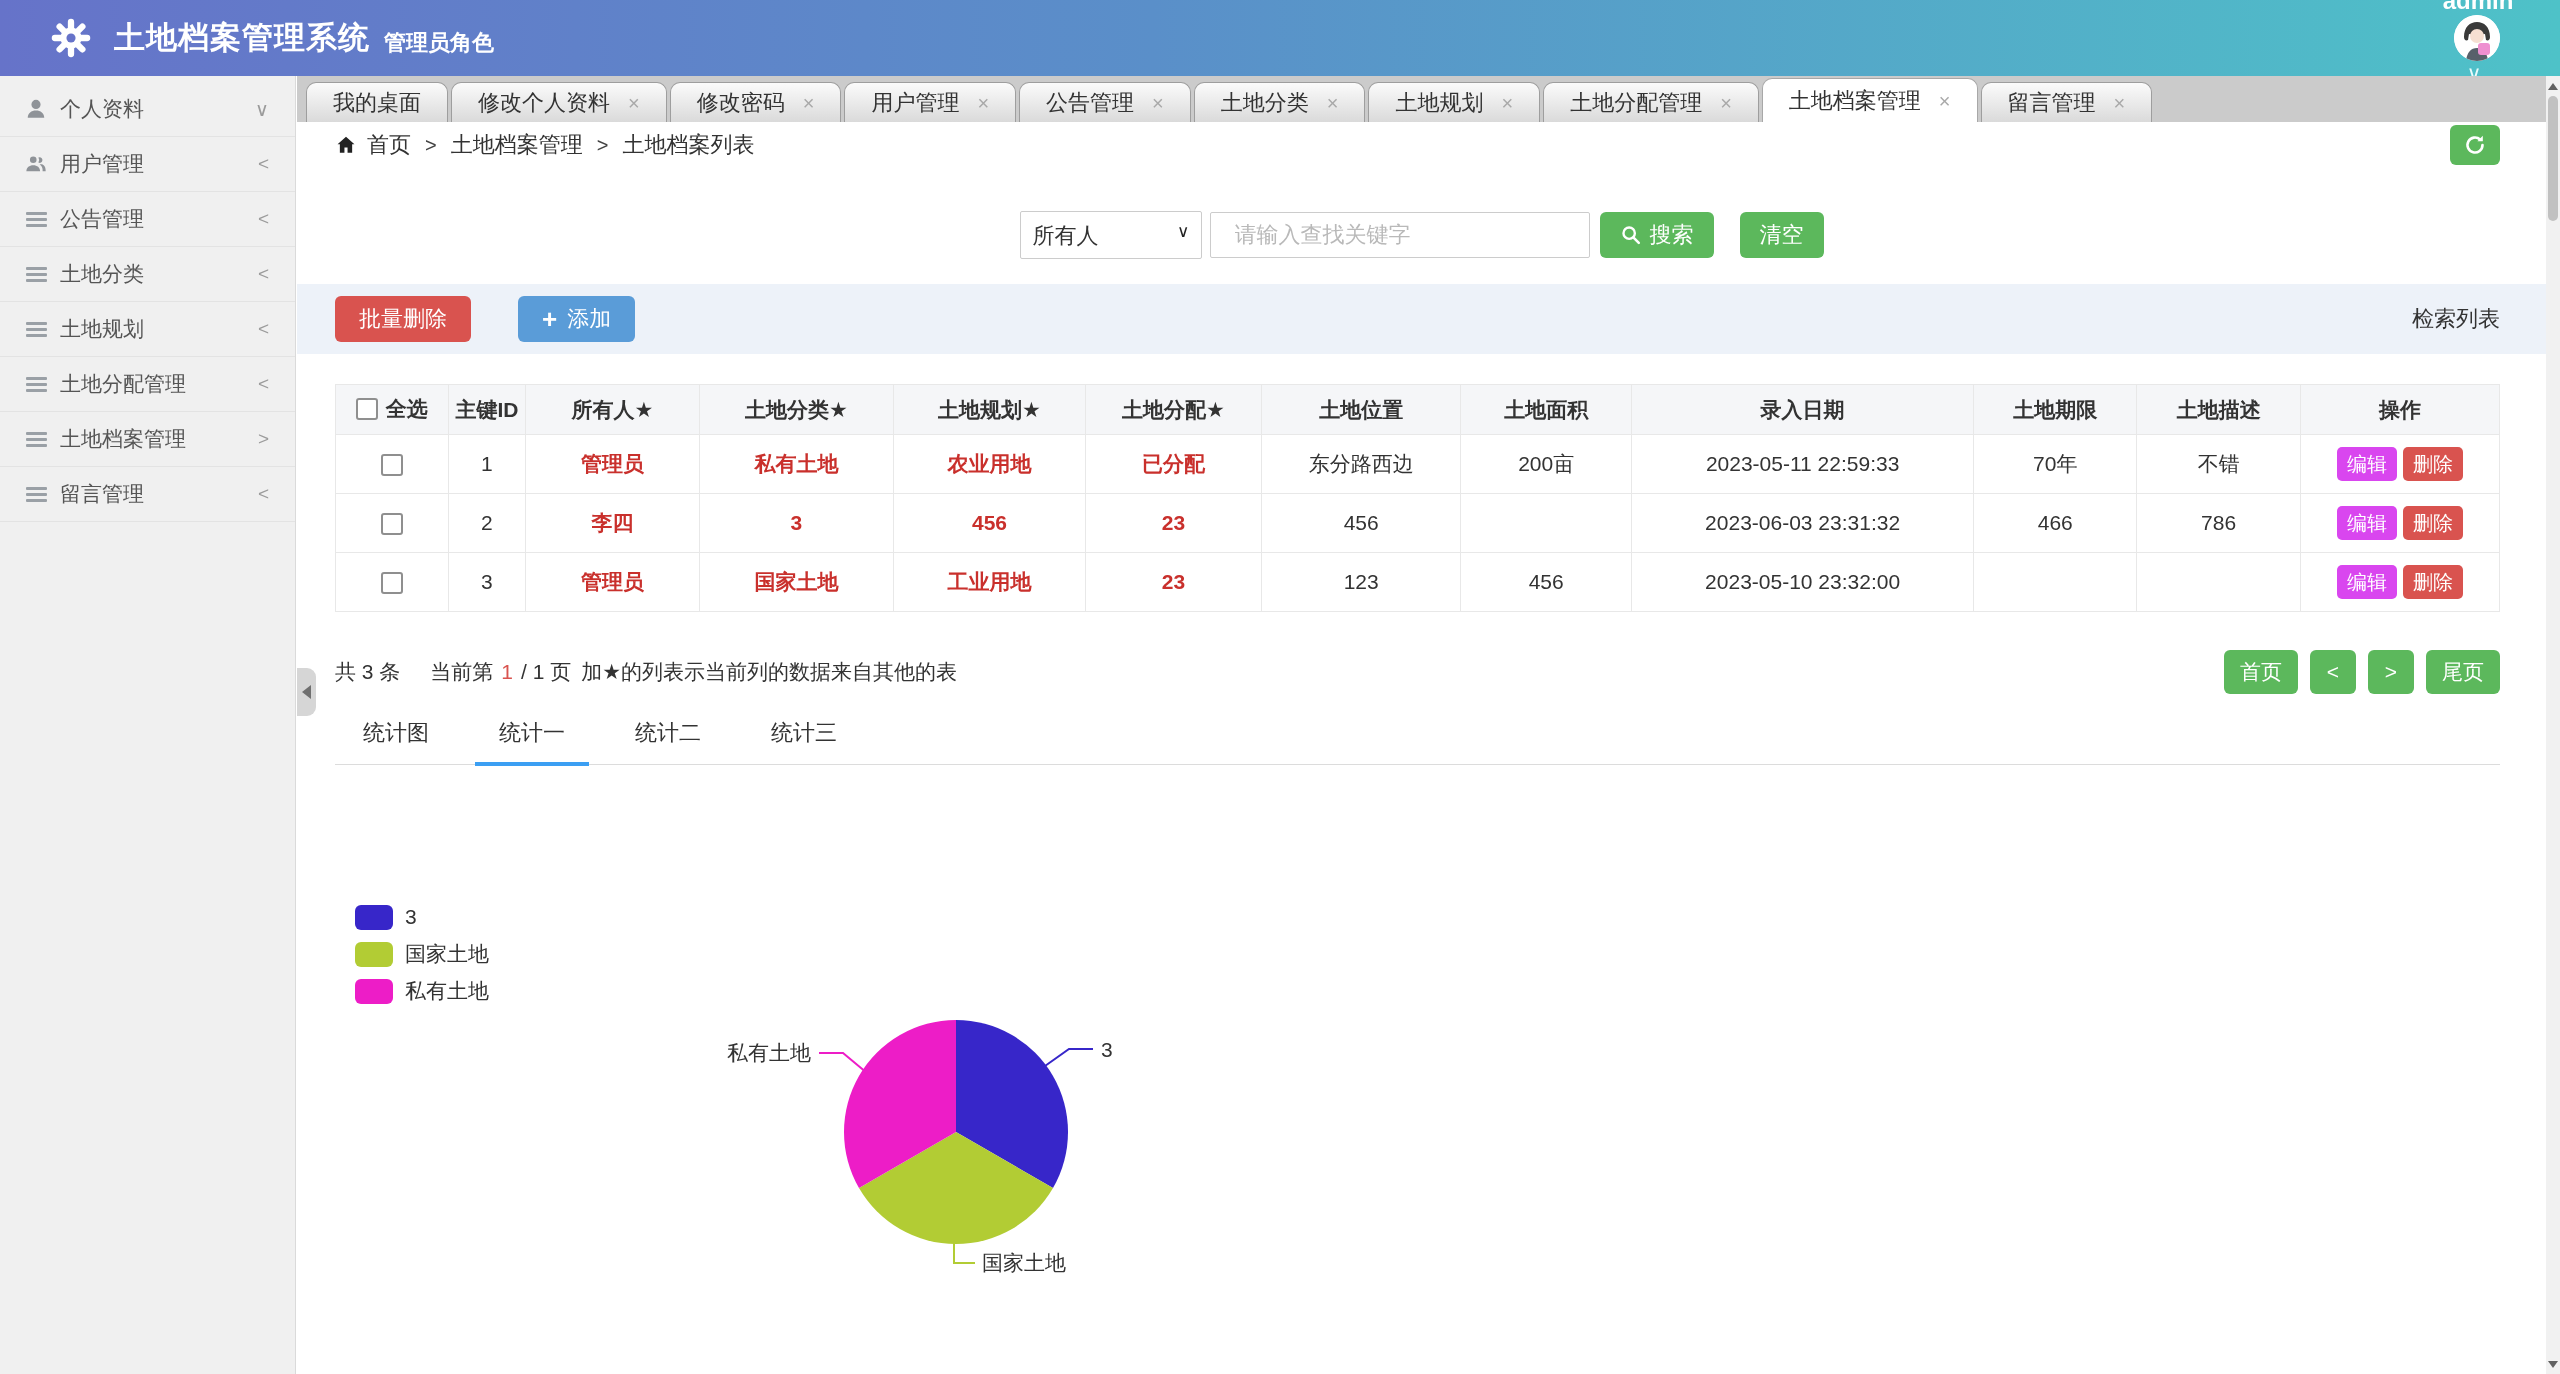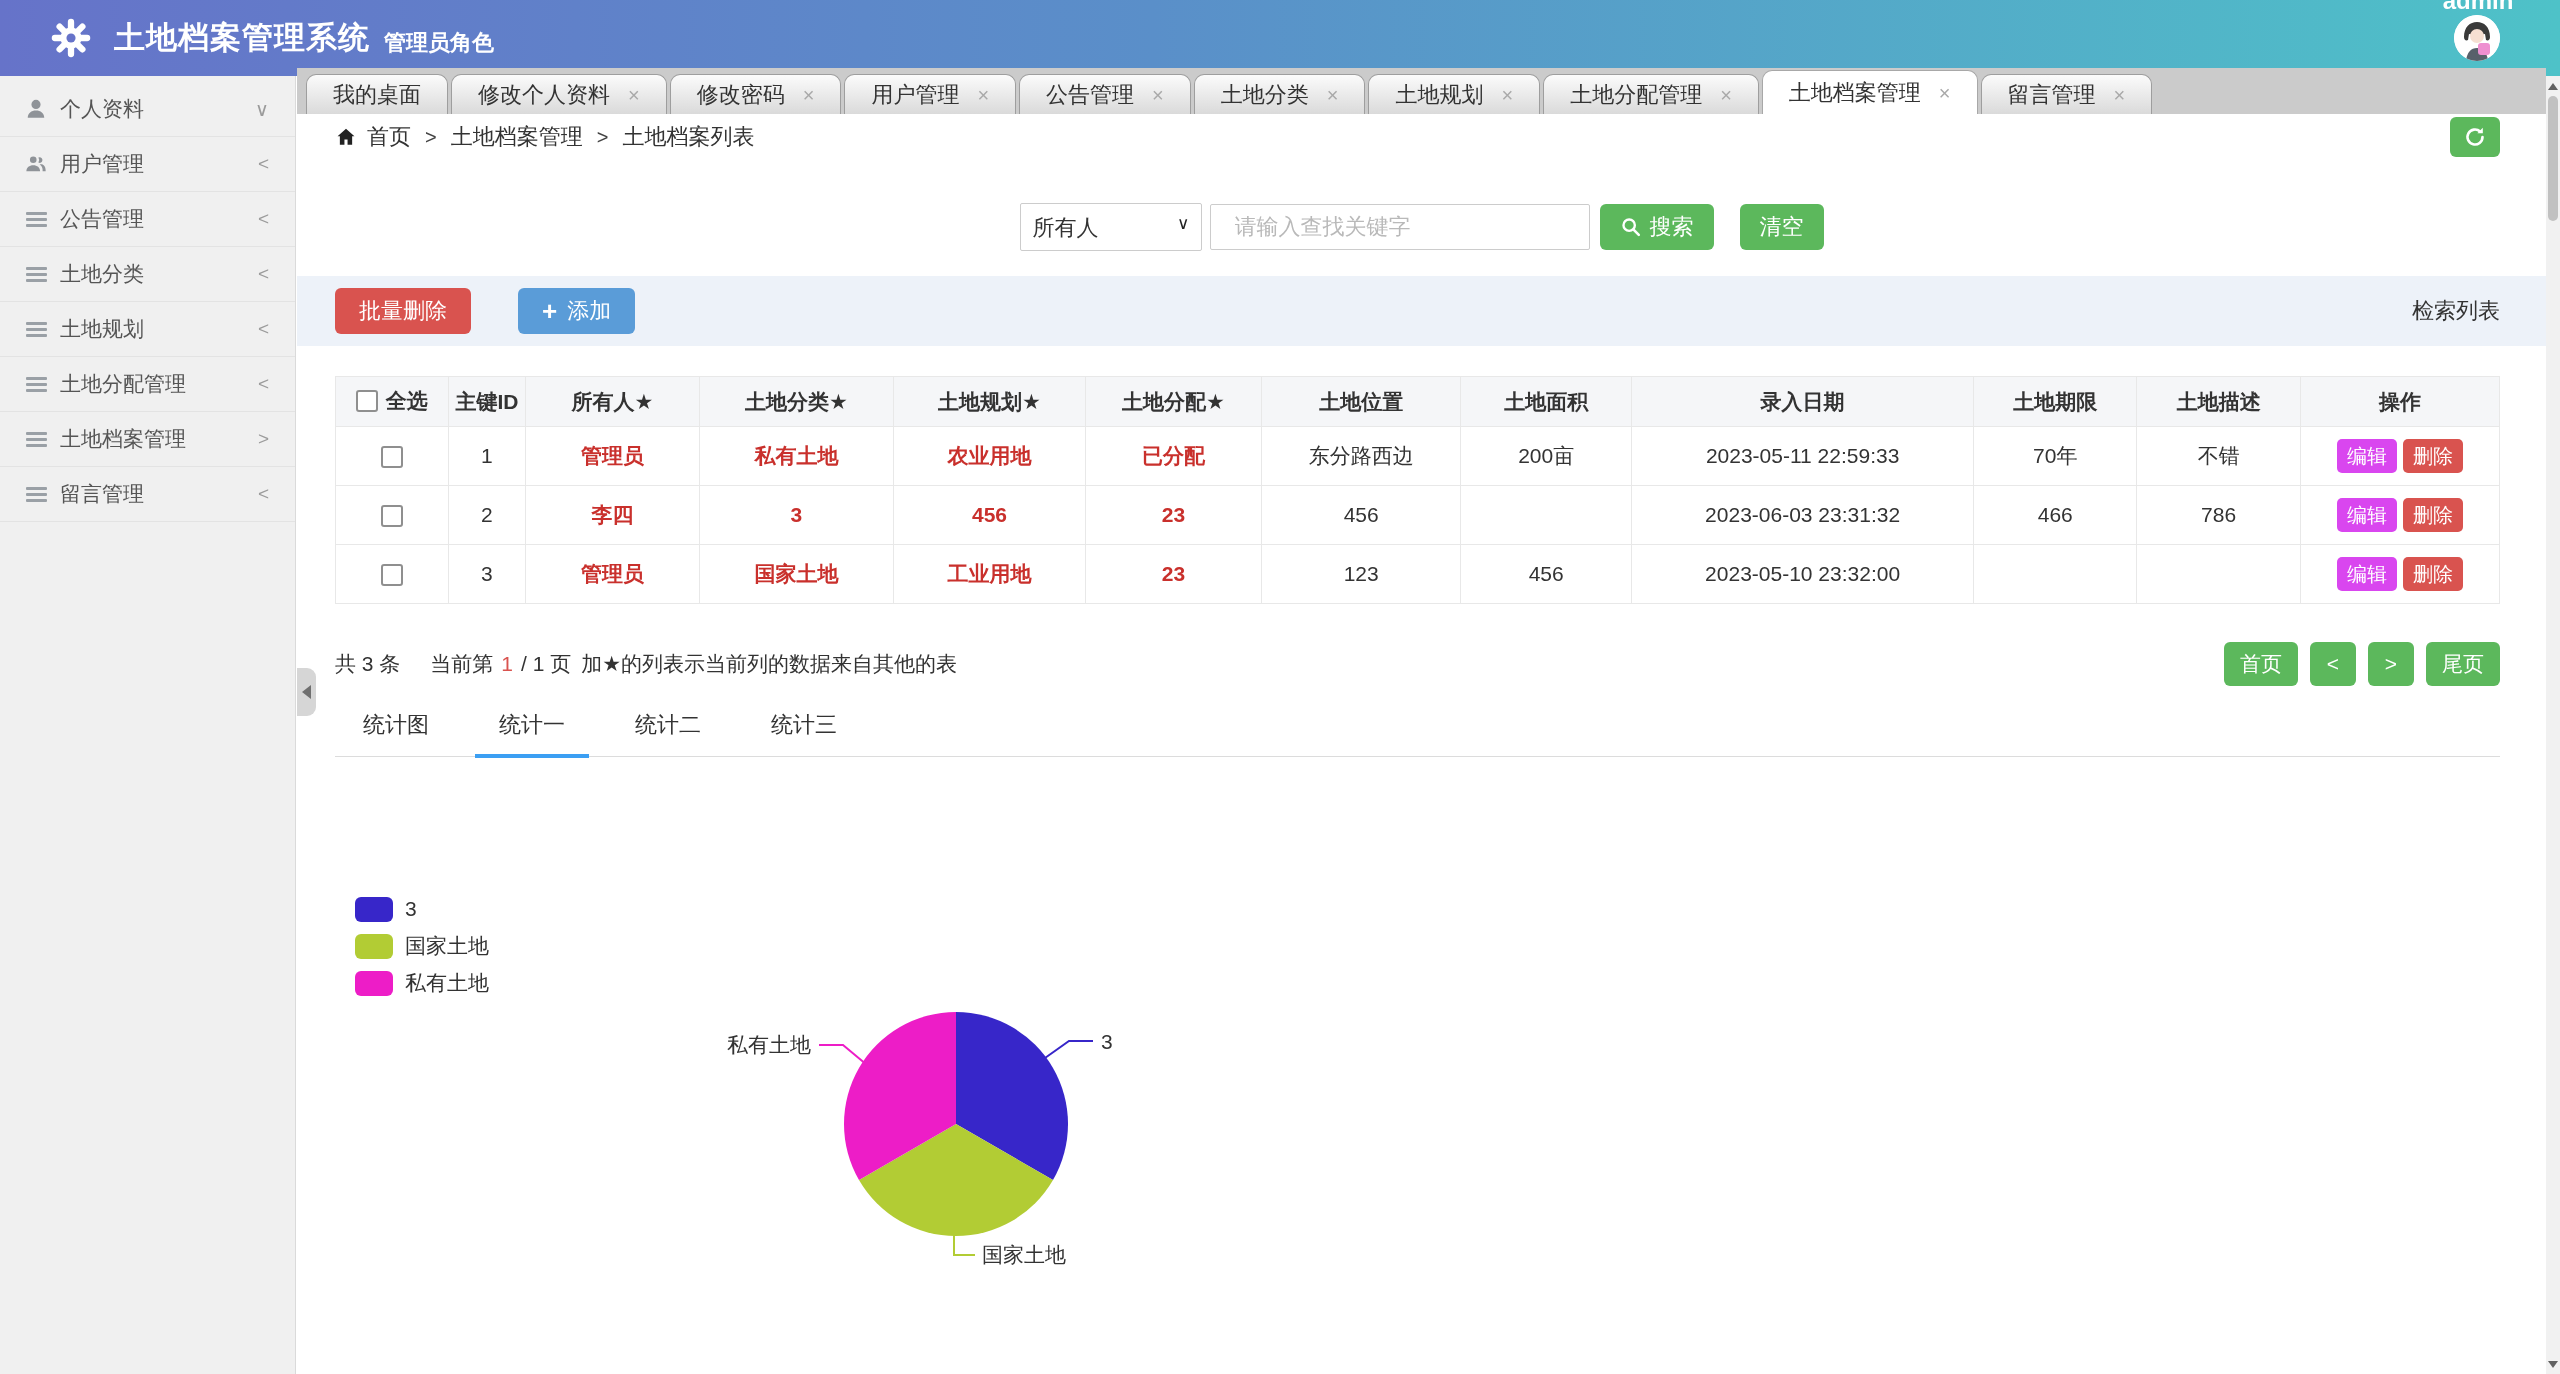--- a/index.html
+++ b/index.html
@@ -27,21 +27,21 @@
   .side-item { height:55px; display:flex; align-items:center; padding:0 26px 0 24px;
     border-bottom:1px solid #e3e3e3; color:#555; font-size:21px; cursor:pointer; }
   .side-ico { width:24px; height:24px; margin-right:12px; display:flex; align-items:center; justify-content:center; flex:none; }
   .side-ico svg { width:22px; height:22px; fill:#8f9398; }
   .bars { display:flex; flex-direction:column; justify-content:space-between; width:21px; height:15px; }
   .bars i { display:block; height:3px; background:#9aa0a6; border-radius:1px; }
   .side-label { flex:1; }
   .side-caret { color:#9b9b9b; font-size:19px; }
 
   
-  .main { position:absolute; left:297px; top:68px; width:2249px; height:1298px; background:#fff;border-radius:19px; }
+  .main { position:absolute; left:297px; top:76px; width:2249px; height:1298px; background:#fff;border-radius:19px; }
 
   .tab-strip { height:46px; background:#cbcbcb; display:flex; align-items:flex-end; padding-left:9px; }
   .tab { position:relative; height:40px; display:flex; align-items:center; padding:0 26px;
     margin-right:3px; background:linear-gradient(#fbfbfb,#dadada); border:1px solid #9e9e9e; border-bottom:none;
     border-radius:10px 10px 0 0; font-size:22px; color:#333; cursor:pointer; white-space:nowrap; }
   .tab.active { background:#fff; height:44px; border-color:#a8a8a8; }
   .tab .x { margin-left:18px; color:#a9a9a9; font-size:20px; line-height:1; }
 
   .breadcrumb-row { height:46px; background:#fff; display:flex; align-items:center; padding:0 46px 0 38px; }
   .home-ico { width:22px; height:22px; margin-right:10px; }

